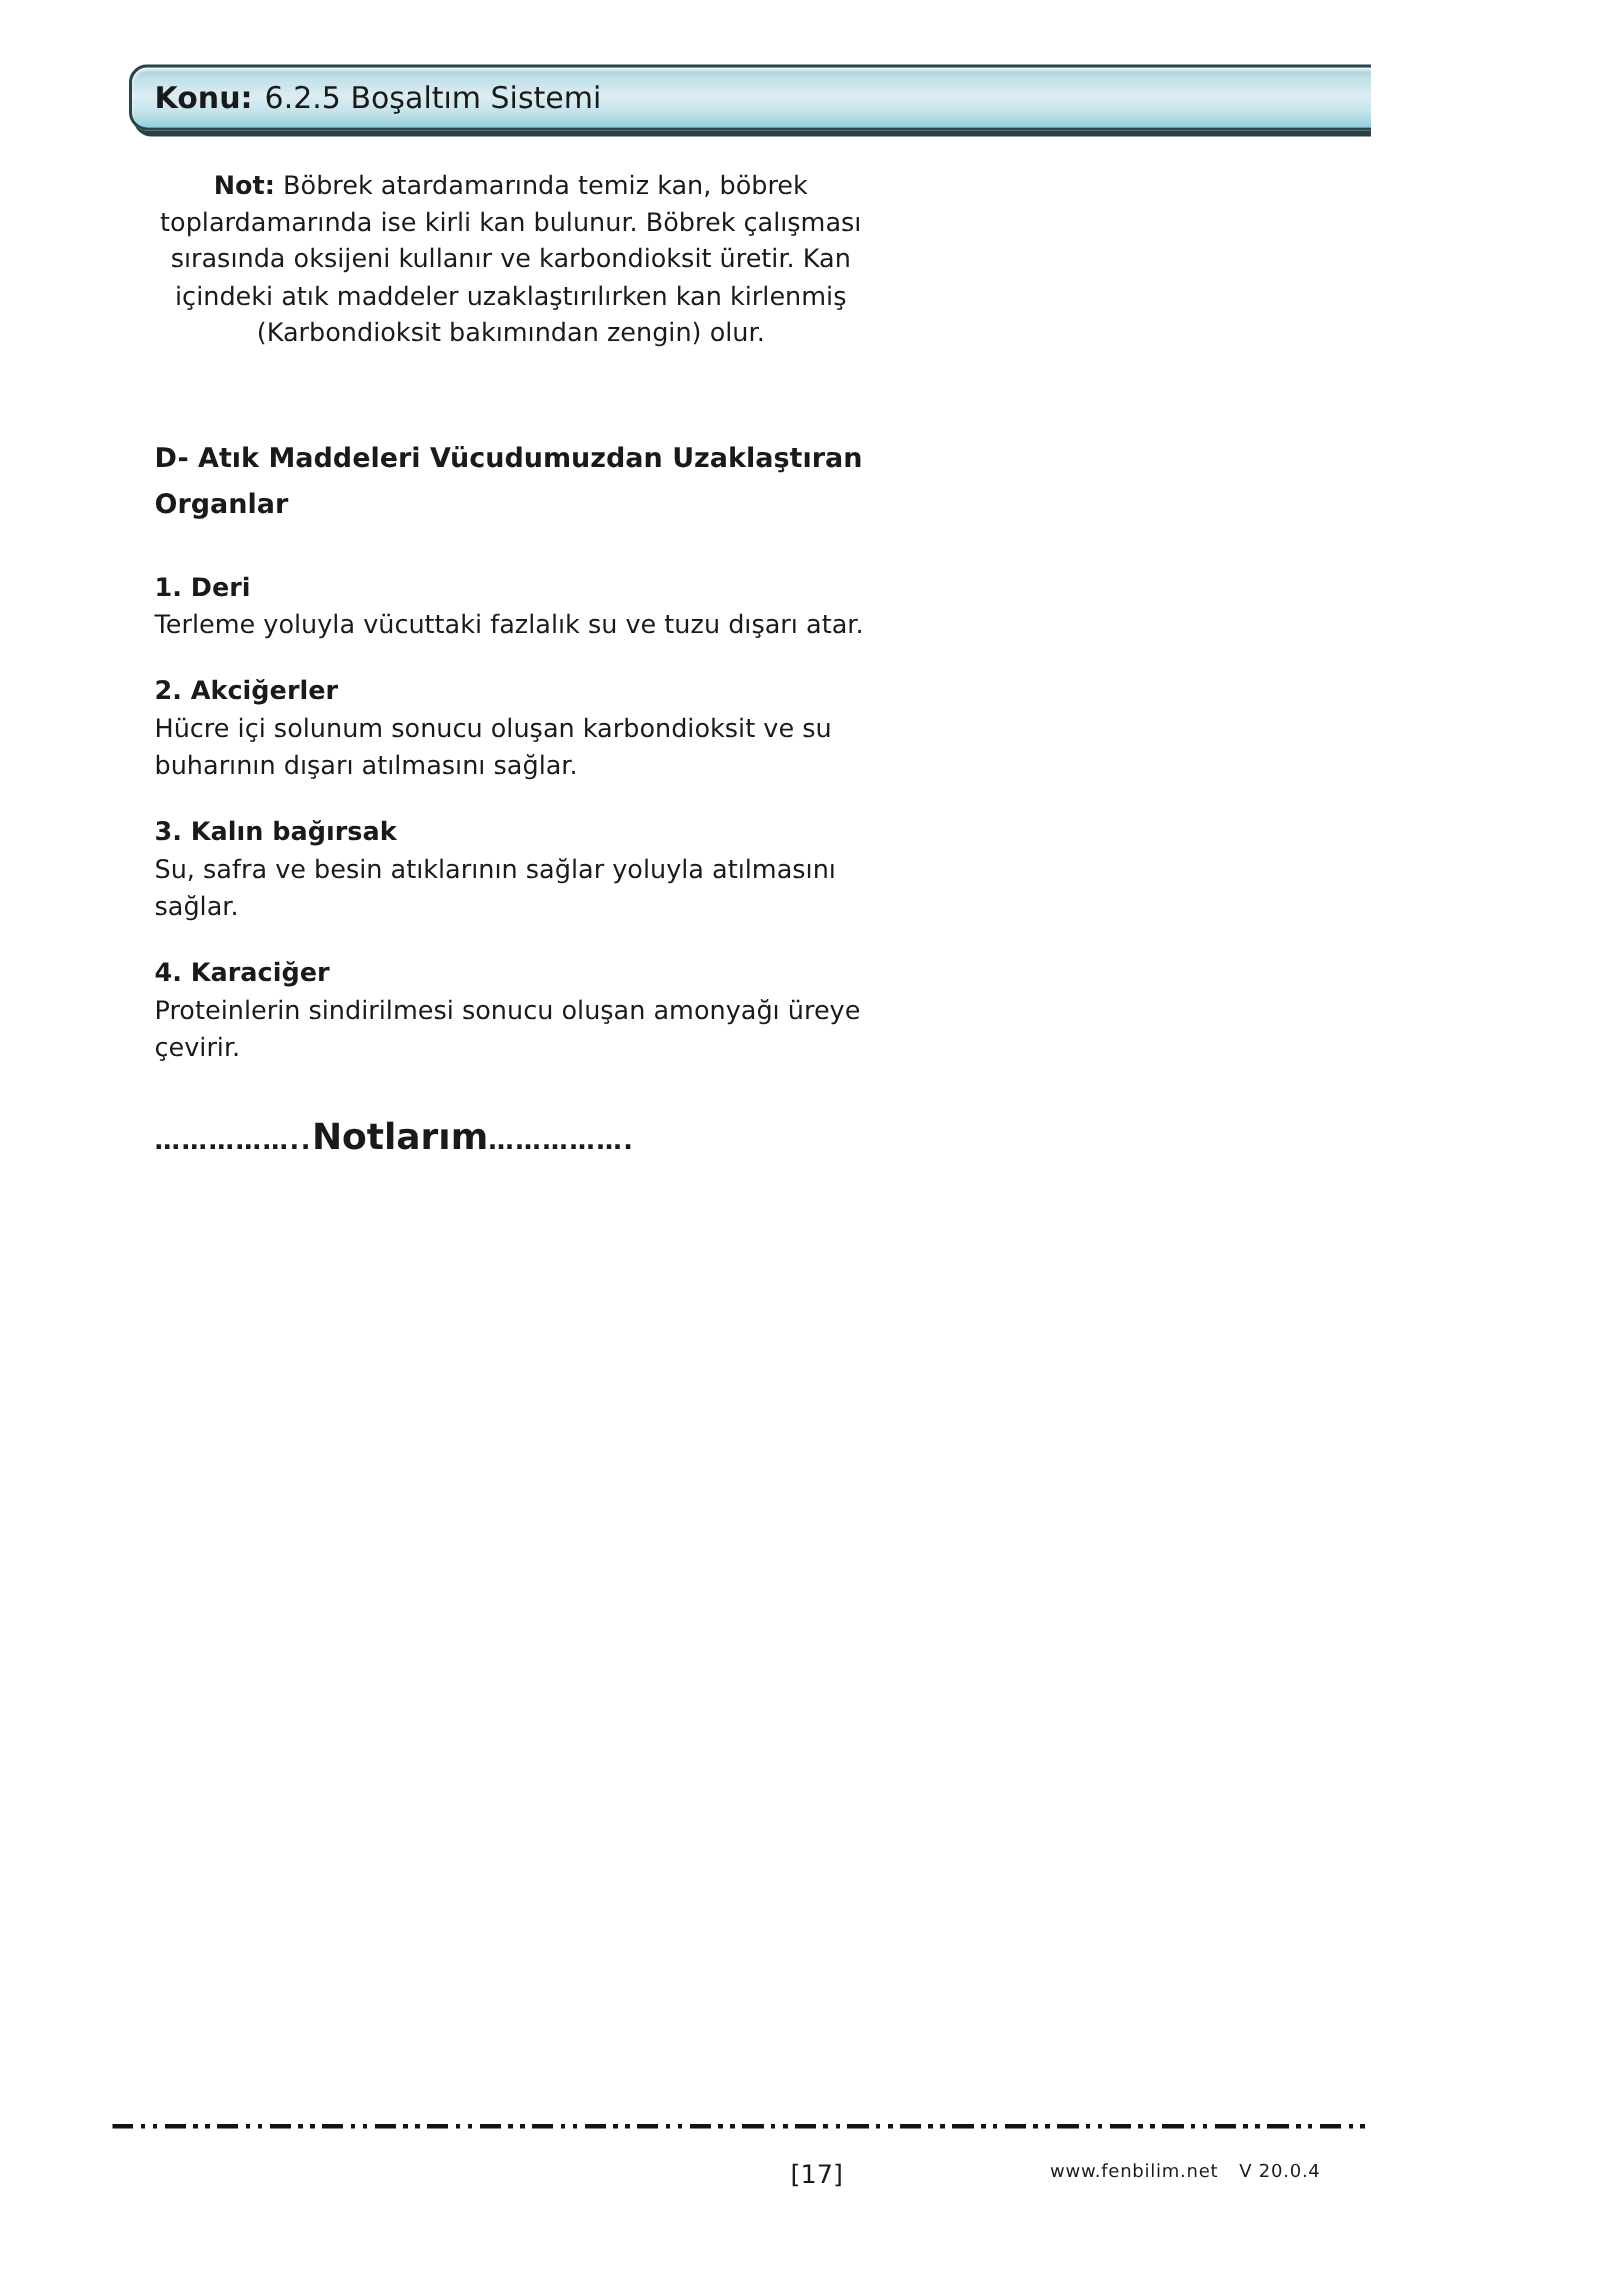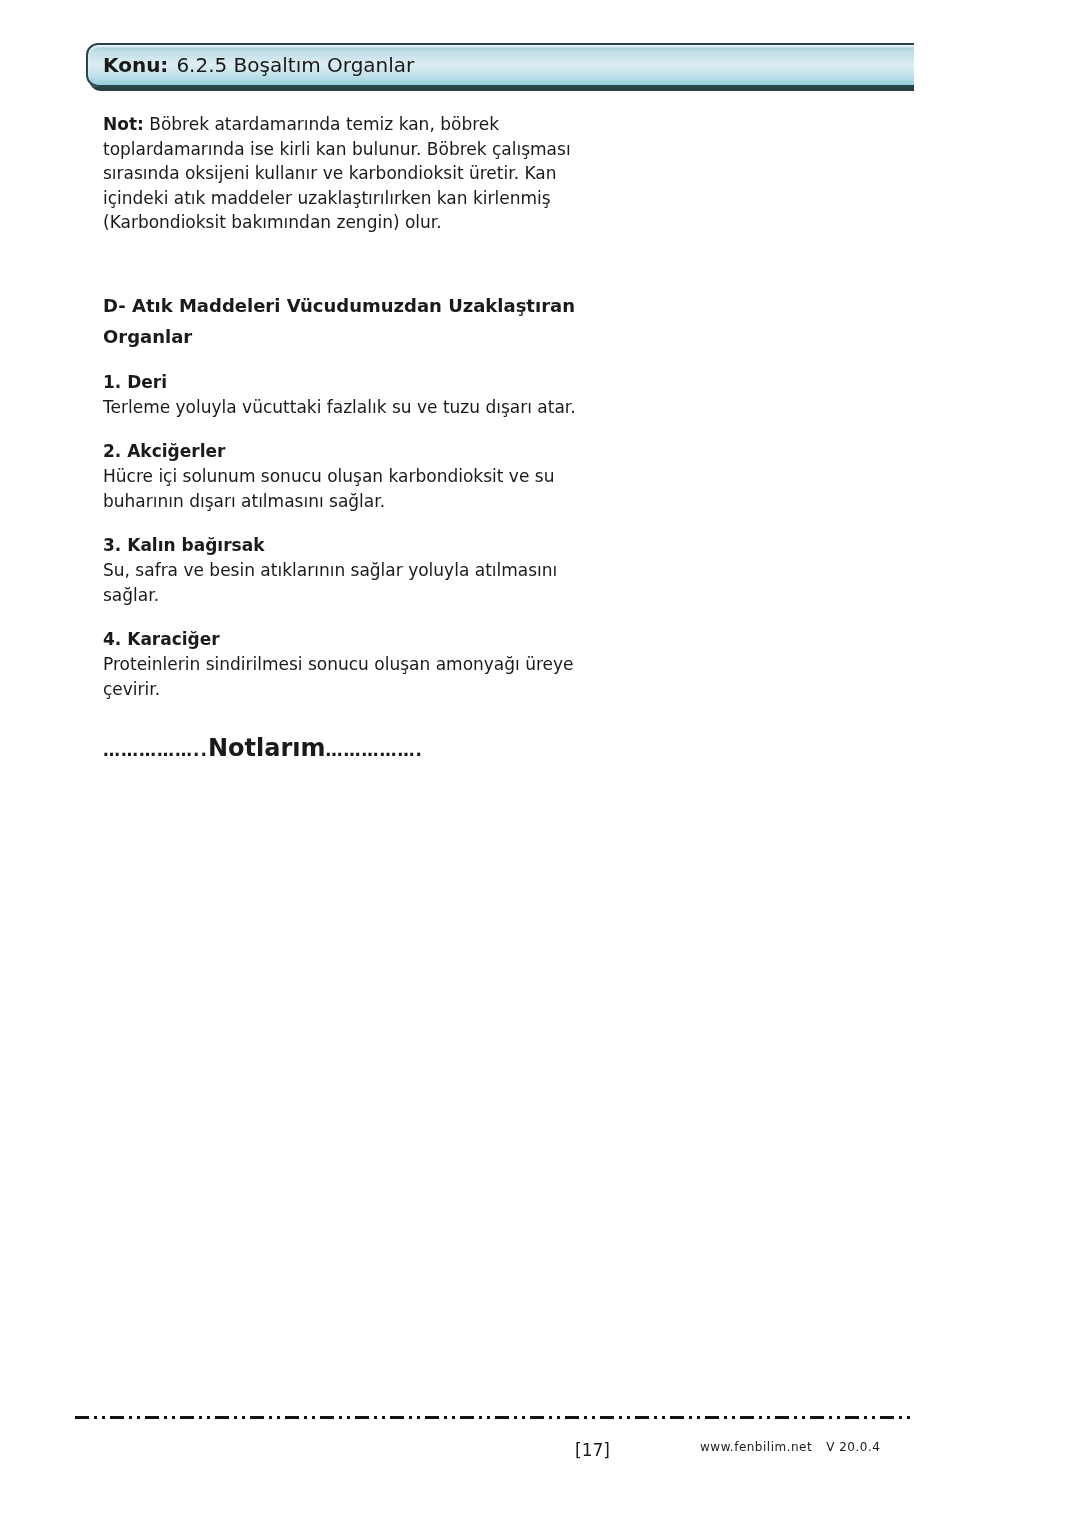--- a/index.html
+++ b/index.html
@@ -25,63 +25,62 @@
     font-size:20px;
   }
   .topic-bar .lbl{font-weight:bold;margin-right:8px;}
   
   .content{
     position:absolute;left:103px;top:112px;width:475px;
     font-size:17px;line-height:24.5px;
   }
   .pre{white-space:pre-line;}
   .b{font-weight:bold;}
-  .note{margin:0;}
+  .note{margin:0;text-align:center;}
   .section-heading{
     margin:55px 0 15px 0;
     font-size:18px;line-height:31px;font-weight:bold;
   }
   .item{margin-top:20px;}
-  .item:first-of-type{margin-top:18px;}
+  .item:first-of-type{margin-top:28px;}
   .item h3{margin:0;font-size:17px;line-height:25px;font-weight:bold;}
   .item p{margin:0;}
   .notes-line{
     margin-top:35px;
     font-weight:bold;font-size:17px;
     letter-spacing:1px;
     white-space:nowrap;
   }
   .notes-line .big{font-size:24px;letter-spacing:0;}
   
   .footer-rule{
     position:absolute;left:75px;top:1416px;width:945px;height:3px;
     background:repeating-linear-gradient(90deg,
       #141414 0 14px, transparent 14px 19px,
       #141414 19px 22px, transparent 22px 27px,
       #141414 27px 30px, transparent 30px 35px);
   }
   .footer-pageno{
     position:absolute;left:527px;top:1440px;
     font-size:17px;
-    margin-left:48px;
   }
   .footer-site{
     position:absolute;left:700px;top:1440px;
     font-size:12px;letter-spacing:.5px;
     display:flex;gap:14px;
   }
 </style>
 </head>
 <body>
 
 <div class="sheet">
 
   <div class="topic-bar">
     <span class="lbl">Konu:</span>
-    <span class="ttl">6.2.5 Boşaltım Organlar</span>
+    <span class="ttl">6.2.5 Boşaltım Sistemi</span>
   </div>
 
   <div class="content">
 
     <p class="note">
       <span class="b">Not:</span>
       <span class="pre">Böbrek atardamarında temiz kan, böbrek
 toplardamarında ise kirli kan bulunur. Böbrek çalışması
 sırasında oksijeni kullanır ve karbondioksit üretir. Kan
 içindeki atık maddeler uzaklaştırılırken kan kirlenmiş

